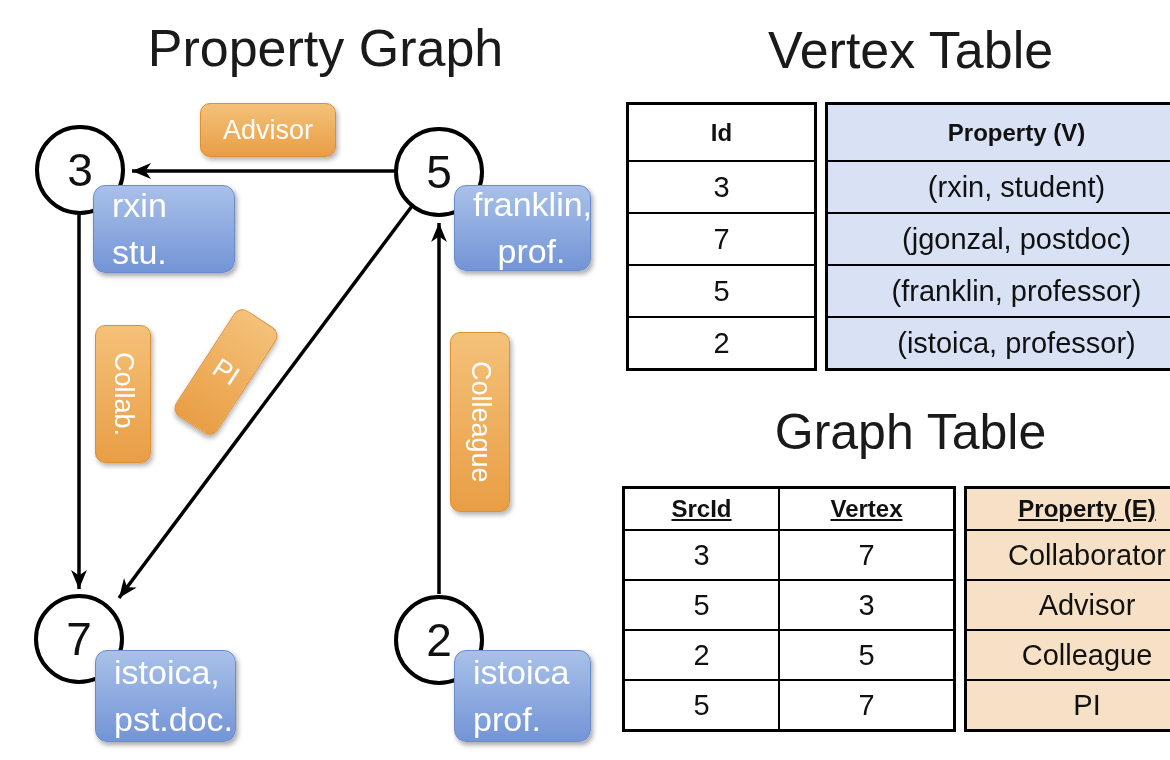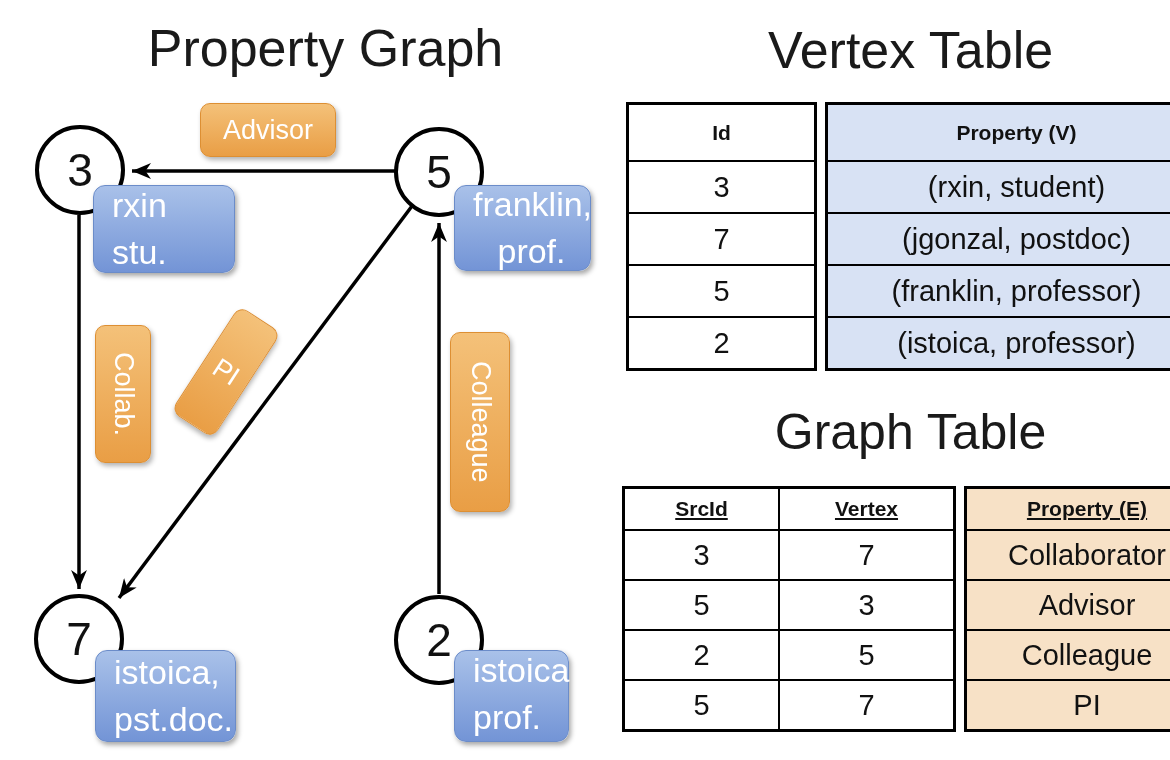--- a/index.html
+++ b/index.html
@@ -36,21 +36,21 @@
   .ebox span{font-size:27px;}
   .ebox.vert span{writing-mode:vertical-rl;text-orientation:mixed;}
   #pi-box{transform:rotate(33deg);}
 
   
   .tbl{position:absolute;display:flex;}
   .part{border:3px solid #000;background:#fff;}
   .cell{border-top:2px solid #000;display:flex;align-items:center;justify-content:center;
         font-size:29px;color:#111;box-sizing:border-box;}
   .cell.first{border-top:none;}
-  .cell.head{font-weight:700;font-size:21px;}
+  .cell.head{font-weight:700;font-size:24px;}
   .gap{width:8px;}
 
   
   #vertex-tbl{left:593px;top:102px;}
   #vertex-tbl .idpart{width:185px;}
   #vertex-tbl .proppart{width:377px;background:#d8e2f4;}
   #vertex-tbl .cell{height:52px;}
   #vertex-tbl .cell.head{height:55px;}
 
   
@@ -98,21 +98,21 @@
     <span>stu.</span>
   </div>
   <div class="vbox" style="left:421px;top:185px;width:137px;height:86px;text-align:center;">
     <span>franklin,</span>
     <span>prof.</span>
   </div>
   <div class="vbox" style="left:62px;top:650px;width:141px;height:92px;">
     <span>istoica,</span>
     <span>pst.doc.</span>
   </div>
-  <div class="vbox" style="left:421px;top:650px;width:115px;height:92px;justify-content:flex-end;">
+  <div class="vbox" style="left:421px;top:650px;width:137px;height:92px;">
     <span>istoica</span>
     <span>prof.</span>
   </div>
 
   <div class="ebox" style="left:167px;top:103px;width:136px;height:54px;">
     <span>Advisor</span>
   </div>
   <div class="ebox vert" style="left:62px;top:325px;width:56px;height:138px;">
     <span>Collab.</span>
   </div>

